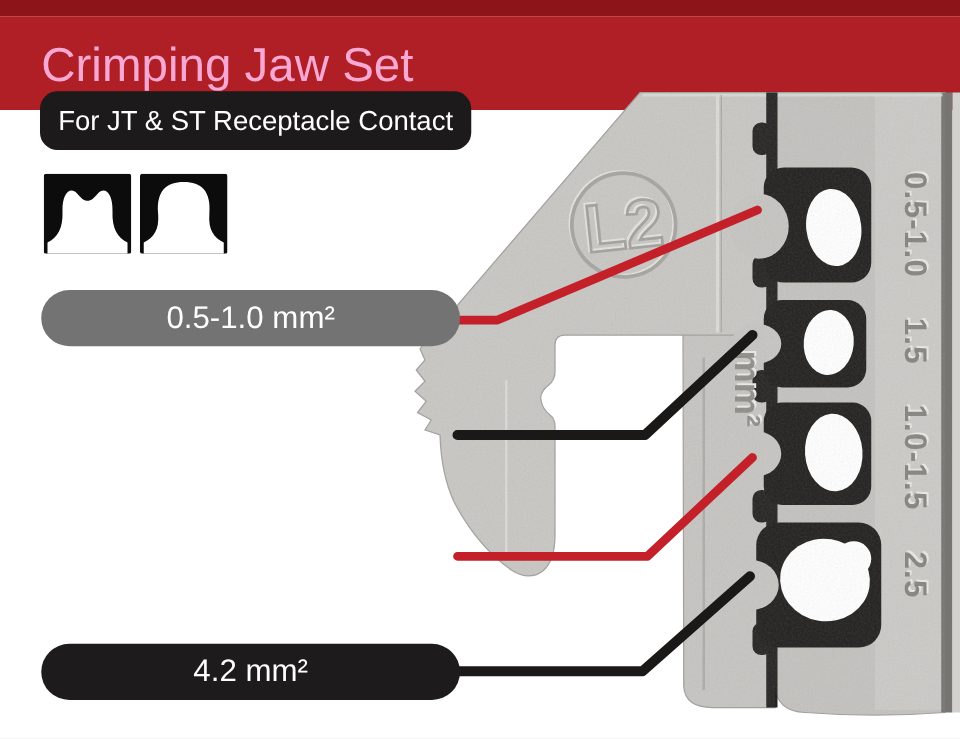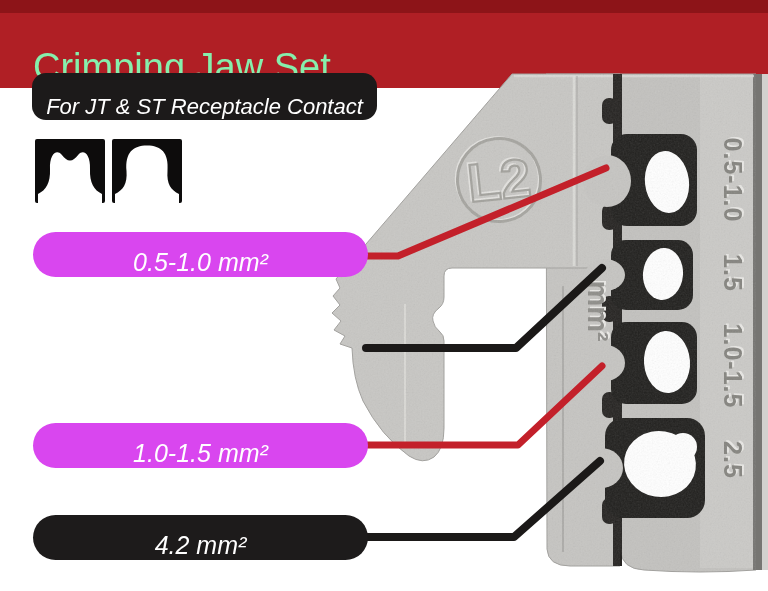--- a/index.html
+++ b/index.html
@@ -1,26 +1,26 @@
 <!DOCTYPE html>
 <html><head>
 <meta charset="utf-8">
 <style>
   html,body{margin:0;padding:0;background:#e8e8e8;}
   .canvas{position:relative;width:768px;height:591px;background:#ffffff;overflow:hidden;
           font-family:"Liberation Sans",sans-serif;}
   .top-strip{position:absolute;left:0;top:0;width:768px;height:13px;background:#8d1418;}
   .title-bar{position:absolute;left:0;top:13px;width:768px;height:75px;background:#b01f25;}
-  .title{position:absolute;left:33px;top:16px;height:75px;line-height:77px;font-size:38px;color:#86efac;white-space:nowrap;}
+  .title{position:absolute;left:33px;top:2px;height:75px;line-height:77px;font-size:38px;color:#f9a8d4;white-space:nowrap;}
   .overlay{position:absolute;left:0;top:0;}
-  .pill{position:absolute;display:flex;align-items:flex-end;justify-content:center;
-        color:#ffffff;white-space:nowrap;font-style:italic;}
+  .pill{position:absolute;display:flex;align-items:center;justify-content:center;
+        color:#ffffff;white-space:nowrap;}
   .subtitle-pill{left:32px;top:73px;width:345px;height:47px;border-radius:14px;background:#1c1a1a;font-size:22px;}
   .callout-pill{left:33px;width:335px;height:45px;border-radius:23px;font-size:25px;}
-  .callout-red{background:#d946ef;}
+  .callout-red{background:#737373;}
   .callout-black{background:#1d1b1b;}
   #callout-0{top:232px;}
   #callout-1{top:327px;}
   #callout-2{top:423px;}
   #callout-3{top:515px;}
   .profile-icon{position:absolute;top:139px;width:70px;height:64px;}
   #profile-icon-0{left:35px;}
   #profile-icon-1{left:112px;}
 </style>
 </head>
@@ -157,20 +157,17 @@
     <svg width="70" height="64" viewBox="0 0 70 64">
       <rect x="0" y="0" width="70" height="64" rx="2" fill="#0d0c0c"></rect>
       <path d="M 3 64 L 3 55 C 11 51 15.5 45 14.5 32 C 13 13.5 21 6.5 35 6.5
                C 49 6.5 57 13.5 55.5 32 C 54.5 45 59 51 67 55 L 67 64 Z" fill="#ffffff"></path>
     </svg>
   </div>
 
   <div class="pill callout-pill callout-red" id="callout-0">
     <span>0.5-1.0 mm²</span>
   </div>
-  <div class="pill callout-pill callout-red" id="callout-2">
-    <span>1.0-1.5 mm²</span>
-  </div>
   <div class="pill callout-pill callout-black" id="callout-3">
     <span>4.2 mm²</span>
   </div>
 
 </div>
 
 </body></html>

